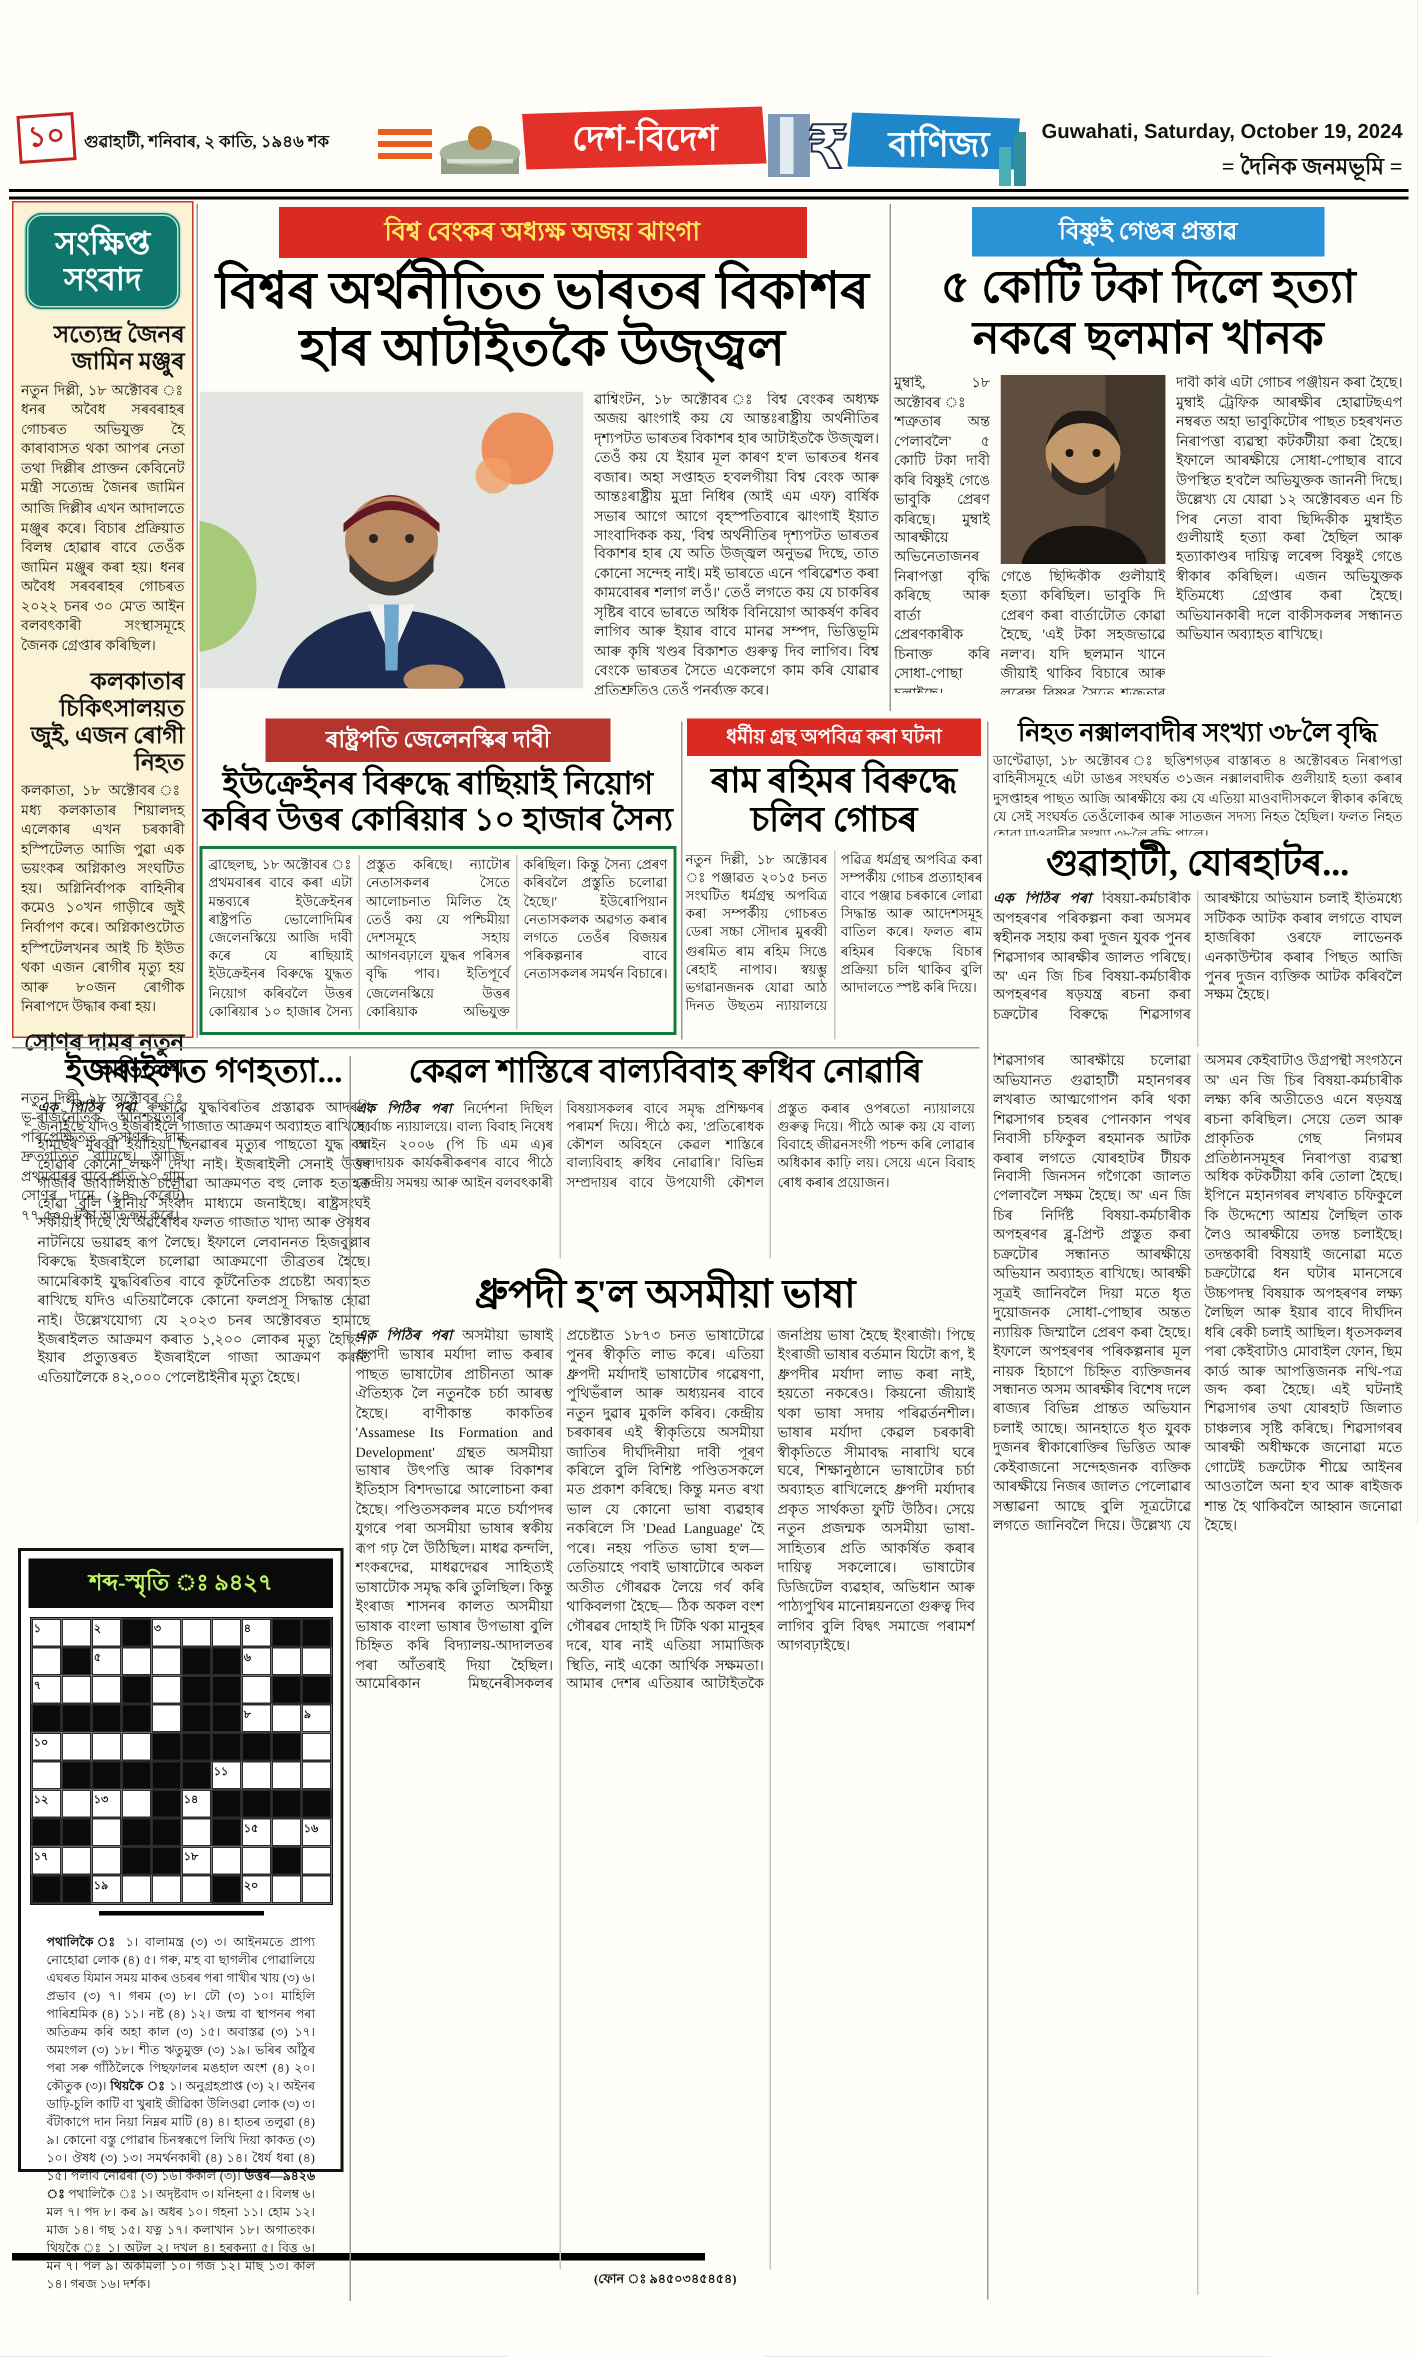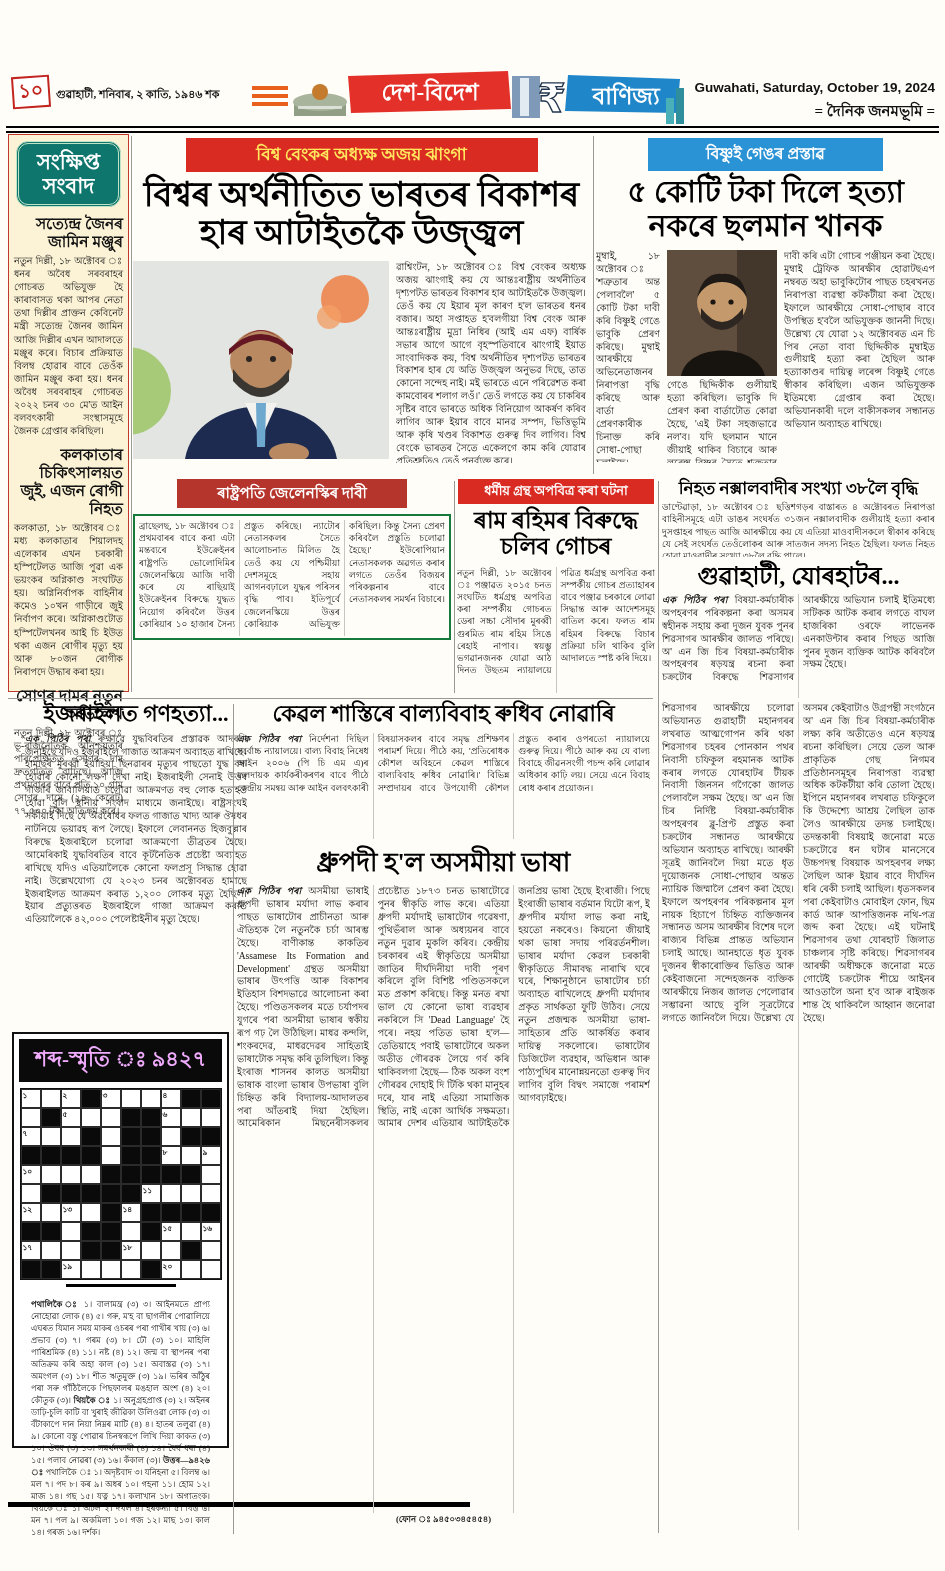--- a/index.html
+++ b/index.html
@@ -34,21 +34,21 @@
   .brief-title{background:#0f766e;border:3px double #bfe3c7;border-radius:12px;color:#fff;
                font-weight:bold;font-size:21px;text-align:center;line-height:1.15;padding:6px 2px;margin:2px 2px 8px;}
   .brief h3{font-size:15.5px;font-weight:bold;text-align:right;margin:8px 0 4px;line-height:1.15;}
   .brief p{margin:0;font-size:9.5px;line-height:1.38;text-align:justify;}
   
   .photo{display:block;}
   
   .greenbox{border:2px solid #157a3c;padding:4px;box-sizing:border-box;}
   
   .cw-box{border:2px solid #111;background:#fff;box-sizing:border-box;padding:5px;}
-  .cw-title{background:#0a0a0a;color:#f0abfc;font-weight:bold;font-size:21px;text-align:center;padding:4px 0;}
+  .cw-title{background:#0a0a0a;color:#bef264;font-weight:bold;font-size:15px;text-align:center;padding:4px 0;}
   .cw-grid{display:grid;grid-template-columns:repeat(10,1fr);width:200px;margin:6px auto 4px;border:1px solid #111;}
   .cw-cell{position:relative;height:19px;background:#fff;border:1px solid #2b2b2b;box-sizing:border-box;}
   .cw-cell.blk{background:#0a0a0a;}
   .cw-cell span{position:absolute;top:0;left:1px;font-size:7.5px;font-weight:bold;}
   .cw-rule{width:110px;height:3px;background:#000;margin:4px auto;}
   .cw-clues{font-size:8.3px;line-height:1.45;text-align:justify;}
   .b{font-weight:bold;}
   .footer-note{font-size:8.5px;font-weight:bold;text-align:center;}
   .divider{background:#000;}
 </style>
@@ -161,20 +161,21 @@
         </div>
       </div>
       <div class="body-txt" style="flex:1;height:212px;">
         <span>দাবী কৰি এটা গোচৰ পঞ্জীয়ন কৰা হৈছে। মুম্বাই ট্ৰেফিক আৰক্ষীৰ হোৱাটছএপ নম্বৰত অহা ভাবুকিটোৰ পাছত চহৰখনত নিৰাপত্তা ব্যৱস্থা কটকটীয়া কৰা হৈছে। ইফালে আৰক্ষীয়ে সোধা-পোছাৰ বাবে উপস্থিত হ'বলৈ অভিযুক্তক জাননী দিছে। উল্লেখ্য যে যোৱা ১২ অক্টোবৰত এন চি পিৰ নেতা বাবা ছিদ্দিকীক মুম্বাইত গুলীয়াই হত্যা কৰা হৈছিল আৰু হত্যাকাণ্ডৰ দায়িত্ব লৰেন্স বিষ্ণুই গেঙে স্বীকাৰ কৰিছিল। এজন অভিযুক্তক ইতিমধ্যে গ্ৰেপ্তাৰ কৰা হৈছে। অভিযানকাৰী দলে বাকীসকলৰ সন্ধানত অভিযান অব্যাহত ৰাখিছে।</span>
       </div>
     </div>
   </section>
 
   <section class="abs" style="left:133px;top:479px;width:318px;">
     <span class="kicker kick-darkred" style="width:230px;font-size:15px;padding:2px 0;">ৰাষ্ট্ৰপতি জেলেনস্কিৰ দাবী</span>
+    <div class="headline" style="font-size:21px;margin-top:3px;">ইউক্ৰেইনৰ বিৰুদ্ধে ৰাছিয়াই নিয়োগ কৰিব উত্তৰ কোৰিয়াৰ ১০ হাজাৰ সৈন্য</div>
     <div class="greenbox" style="margin-top:6px;height:126px;">
       <div class="body-txt cols3" style="height:116px;font-size:9px;">
         <span class="dl">ব্ৰাছেলছ, ১৮ অক্টোবৰ ঃ</span>
         <span>প্ৰথমবাৰৰ বাবে কৰা এটা মন্তব্যৰে ইউক্ৰেইনৰ ৰাষ্ট্ৰপতি ভোলোদিমিৰ জেলেনস্কিয়ে আজি দাবী কৰে যে ৰাছিয়াই ইউক্ৰেইনৰ বিৰুদ্ধে যুদ্ধত নিয়োগ কৰিবলৈ উত্তৰ কোৰিয়াৰ ১০ হাজাৰ সৈন্য প্ৰস্তুত কৰিছে। ন্যাটোৰ নেতাসকলৰ সৈতে আলোচনাত মিলিত হৈ তেওঁ কয় যে পশ্চিমীয়া দেশসমূহে সহায় আগনবঢ়ালে যুদ্ধৰ পৰিসৰ বৃদ্ধি পাব। ইতিপূৰ্বে জেলেনস্কিয়ে উত্তৰ কোৰিয়াক অভিযুক্ত কৰিছিল। কিন্তু সৈন্য প্ৰেৰণ কৰিবলৈ প্ৰস্তুতি চলোৱা হৈছে।' ইউৰোপিয়ান নেতাসকলক অৱগত কৰাৰ লগতে তেওঁৰ বিজয়ৰ পৰিকল্পনাৰ বাবে নেতাসকলৰ সমৰ্থন বিচাৰে।</span>
       </div>
     </div>
   </section>
 
   <section class="abs" style="left:457px;top:479px;width:198px;">
     <span class="kicker kick-red2" style="width:196px;font-size:13px;padding:2px 0;">ধৰ্মীয় গ্ৰন্থ অপবিত্ৰ কৰা ঘটনা</span>

